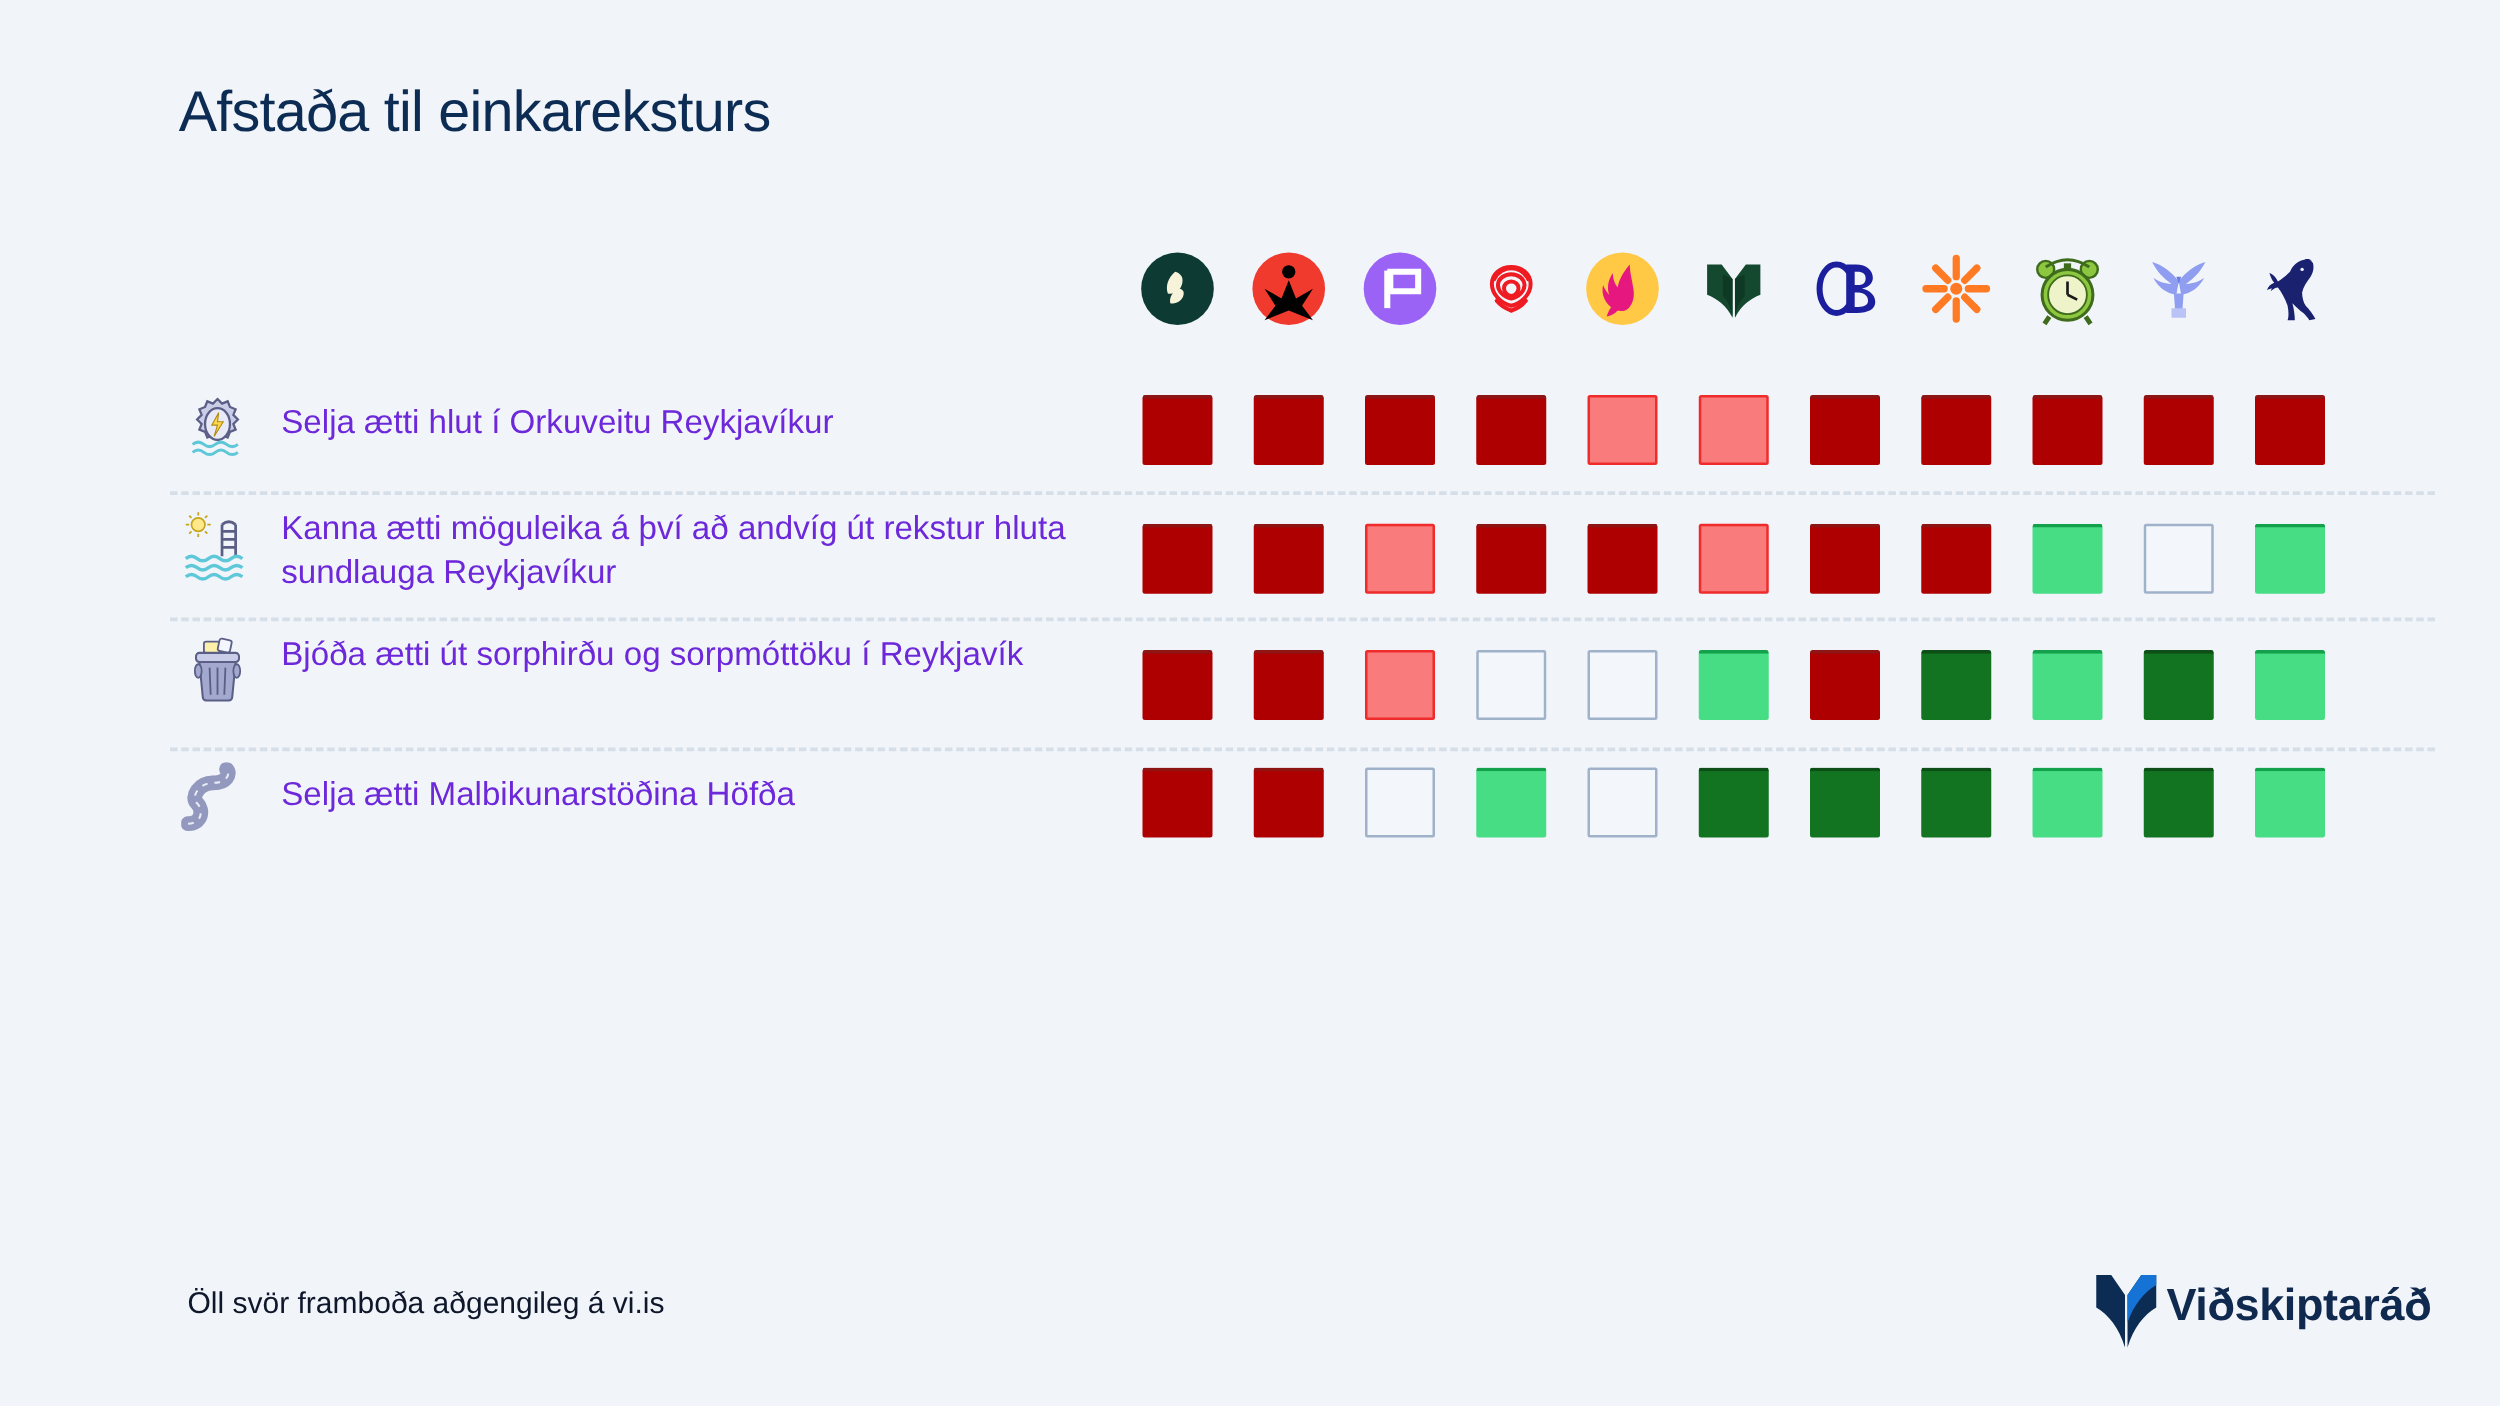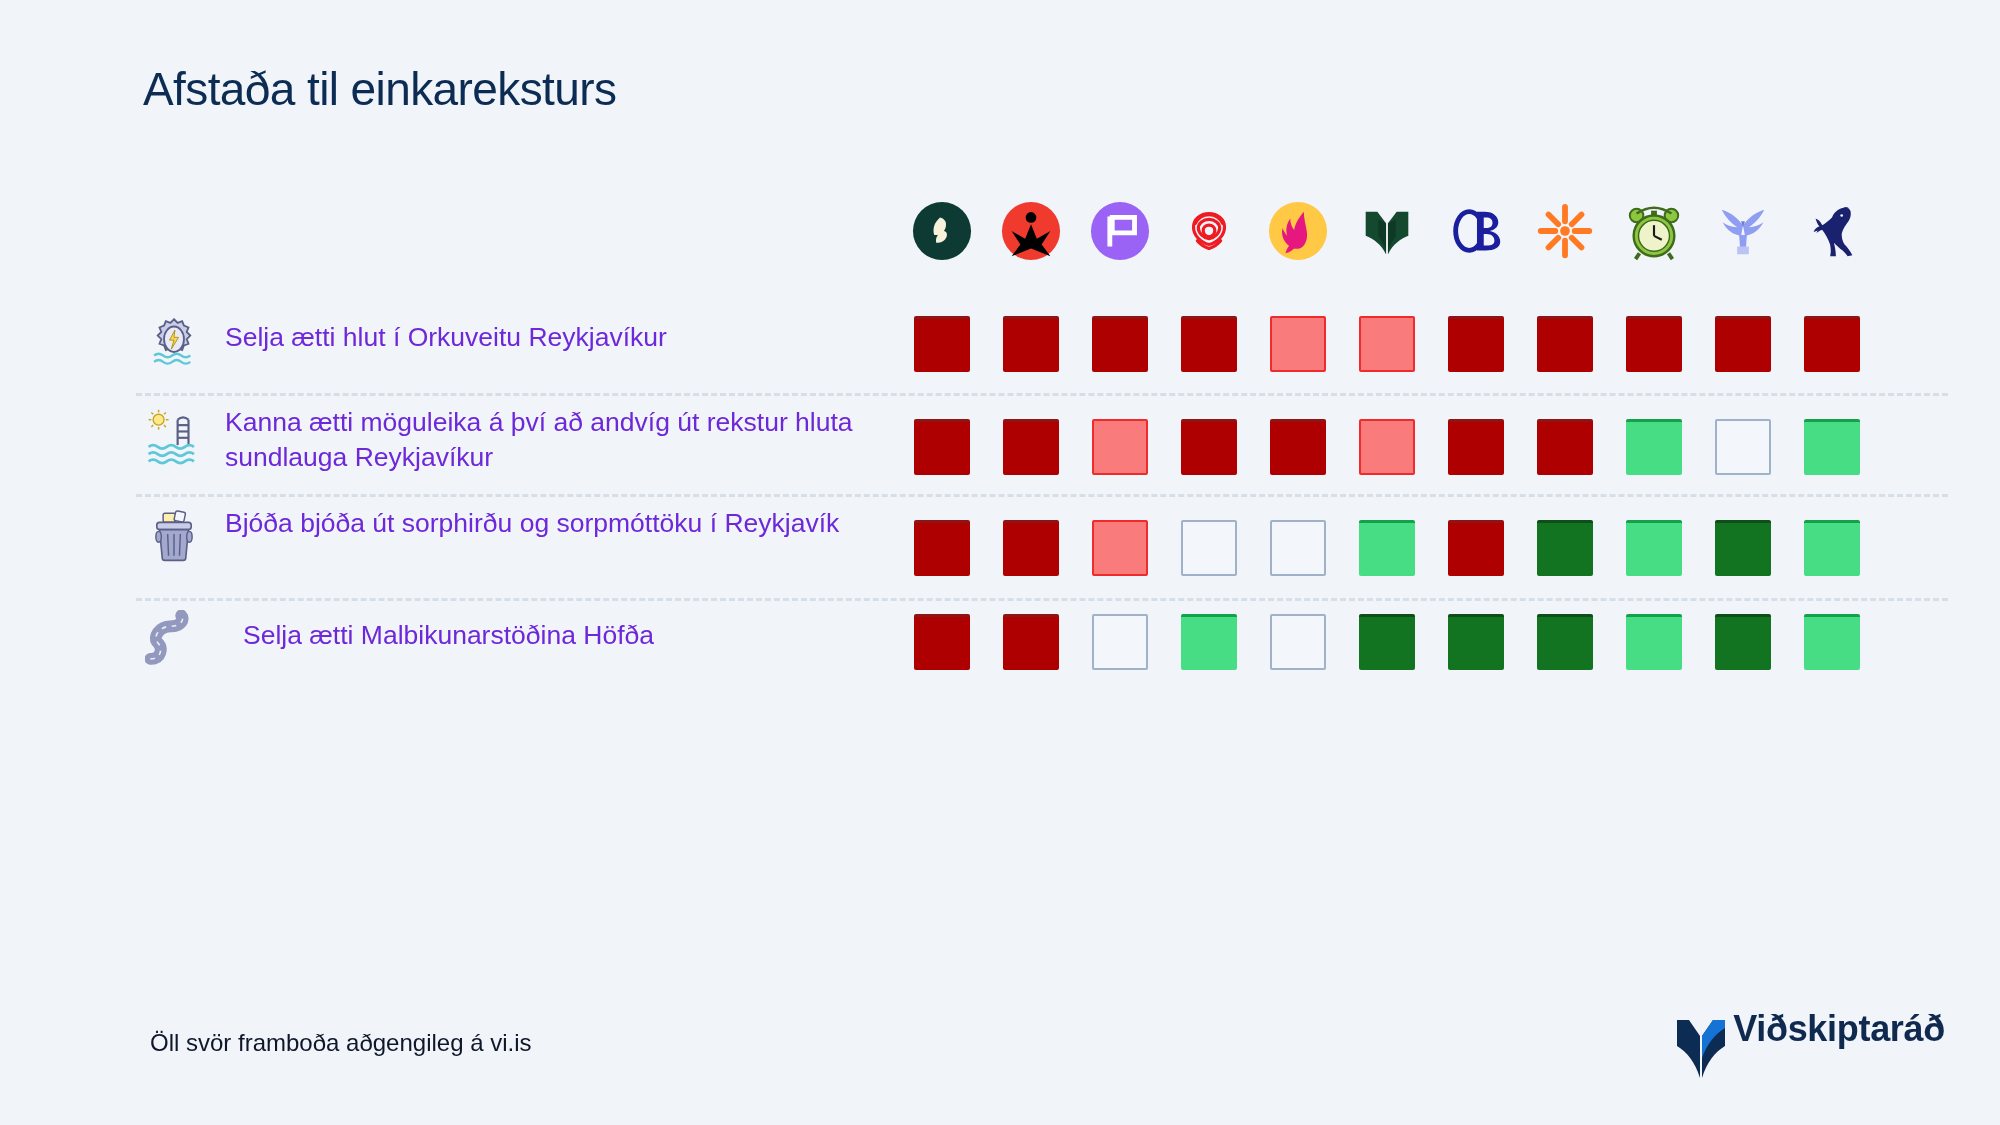--- a/index.html
+++ b/index.html
@@ -156,20 +156,21 @@
     left: 150px;
     top: 1029px;
     font-size: 24px;
     color: #0f172a;
   }
   #brand {
     position: absolute;
     right: 55px;
     top: 1008px;
     display: flex;
+    align-items: center;
     gap: 2px;
   }
   #brand-name {
     font-size: 36px;
     font-weight: bold;
     color: #10294f;
     letter-spacing: -0.3px;
   }
 </style>
 </head>
@@ -437,21 +438,21 @@
         <path d="M16 26 L19 57 a3 3 0 0 0 3 3 h20 a3 3 0 0 0 3-3 L48 26 Z" fill="#a3a8cf" stroke="#5b5f86" stroke-width="1.8"></path>
         <g stroke="#5b5f86" stroke-width="1.6">
           <line x1="25" y1="31" x2="26" y2="55"></line>
           <line x1="32" y1="31" x2="32" y2="55"></line>
           <line x1="39" y1="31" x2="38" y2="55"></line>
         </g>
         <ellipse cx="15" cy="34" rx="3" ry="6" fill="#a3a8cf" stroke="#5b5f86" stroke-width="1.6"></ellipse>
         <ellipse cx="49" cy="34" rx="3" ry="6" fill="#a3a8cf" stroke="#5b5f86" stroke-width="1.6"></ellipse>
       </svg>
     </div>
-    <div class="row-label" style="top:12px;">Bjóða bjóða út sorphirðu og sorpmóttöku í Reykjavík</div>
+    <div class="row-label" style="top:12px;">Bjóða ætti út sorphirðu og sorpmóttöku í Reykjavík</div>
     <div class="row-swatches" style="top:26px;">
       <div class="cell">
           <span class="sw against-strong"></span>
         </div>
       <div class="cell">
           <span class="sw against-strong"></span>
         </div>
       <div class="cell">
           <span class="sw against-light"></span>
         </div>
@@ -484,21 +485,21 @@
 
   <div class="grid-row" style="top:598px;">
     <div class="row-divider"></div>
     <div class="row-icon" style="top:12px;">
       <svg width="58" height="58" viewBox="0 0 64 64">
         <path d="M6 54 C18 54 20 42 14 36 C8 30 16 18 28 18 C40 18 44 10 40 6" fill="none" stroke="#a3a8cf" stroke-width="13" stroke-linecap="round"></path>
         <path d="M6 54 C18 54 20 42 14 36 C8 30 16 18 28 18 C40 18 44 10 40 6" fill="none" stroke="#767b9e" stroke-width="13" stroke-linecap="round" opacity="0.35"></path>
         <path d="M6 54 C18 54 20 42 14 36 C8 30 16 18 28 18 C40 18 44 10 40 6" fill="none" stroke="#e9ebf6" stroke-width="1.8" stroke-dasharray="5 6"></path>
       </svg>
     </div>
-    <div class="row-label" style="top:20px;margin-left:18px;">Selja ætti Malbikunarstöðina Höfða</div>
+    <div class="row-label" style="top:20px;">Selja ætti Malbikunarstöðina Höfða</div>
     <div class="row-swatches" style="top:16px;">
       <div class="cell">
           <span class="sw against-strong"></span>
         </div>
       <div class="cell">
           <span class="sw against-strong"></span>
         </div>
       <div class="cell">
           <span class="sw neutral"></span>
         </div>

